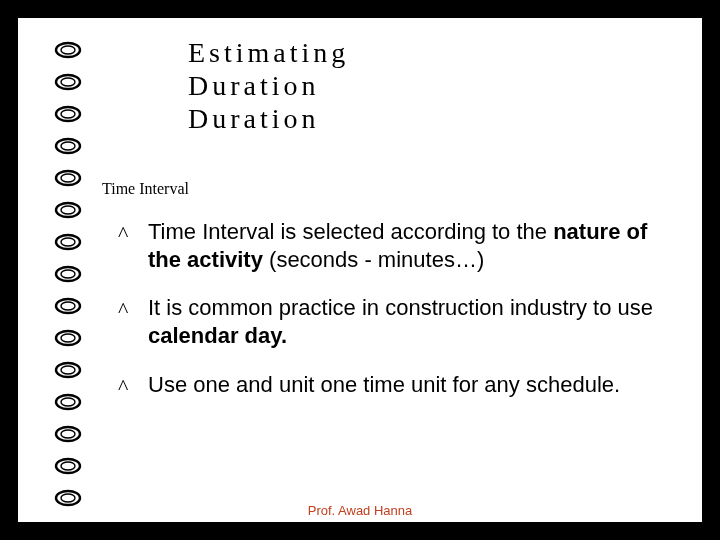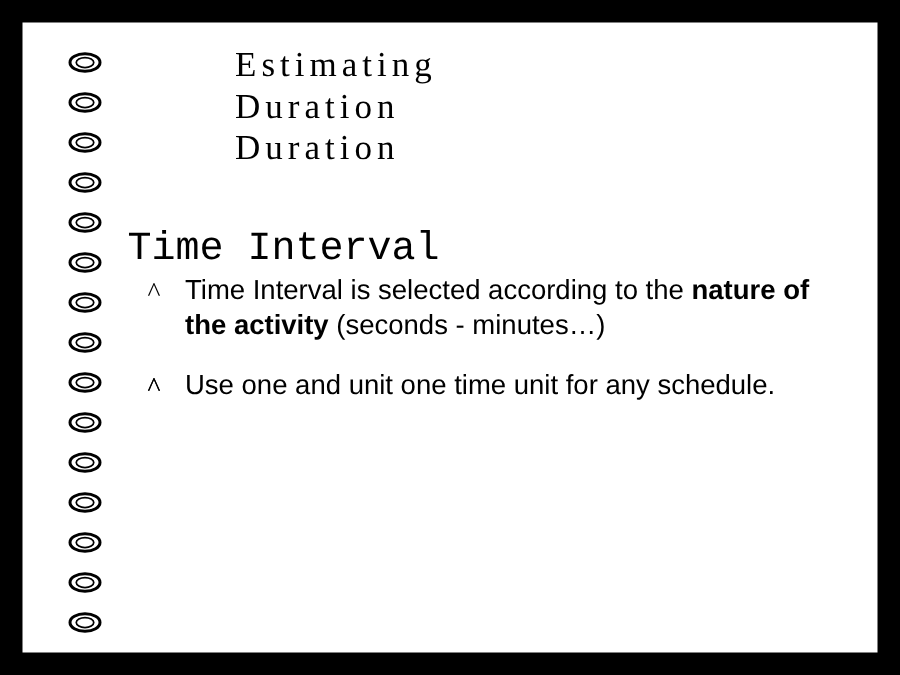--- a/index.html
+++ b/index.html
@@ -48,22 +48,22 @@
     line-height: 1.18;
     font-weight: 400;
     letter-spacing: 4px;
     color: #000;
     text-align: left;
   }
   .section-label {
     position: absolute;
     top: 162px;
     left: 84px;
-    font-family: Liberation Mono, monospace;
-    font-size: 32px;
+    font-family: Liberation Serif, serif;
+    font-size: 16px;
     color: #000;
   }
   .bullets {
     position: absolute;
     top: 200px;
     left: 100px;
     right: 40px;
     font-family: "Gill Sans", "Gill Sans MT", "Trebuchet MS", Verdana, sans-serif;
     font-size: 22px;
     line-height: 1.28;
@@ -206,26 +206,30 @@
 
       <div class="bullet">
         <span class="mark">^</span>
         <span>
           <span>Time Interval is selected according to the </span><b>nature of the activity</b><span> (seconds - minutes…)</span>
         </span>
       </div>
 
       <div class="bullet">
         <span class="mark">^</span>
+        <span>
+          <span>It is common practice in construction industry to use </span><b>calendar day.</b><span></span>
+        </span>
       </div>
 
       <div class="bullet">
         <span class="mark">^</span>
         <span>
           <span>Use </span><span class="under">one</span><span> and </span><span class="under">unit one</span><span> time unit for any schedule.</span>
         </span>
       </div>
 
     </div>
 
+    <div class="footer">Prof. Awad Hanna</div>
 
   </div>
 </div>
 
 </body></html>

